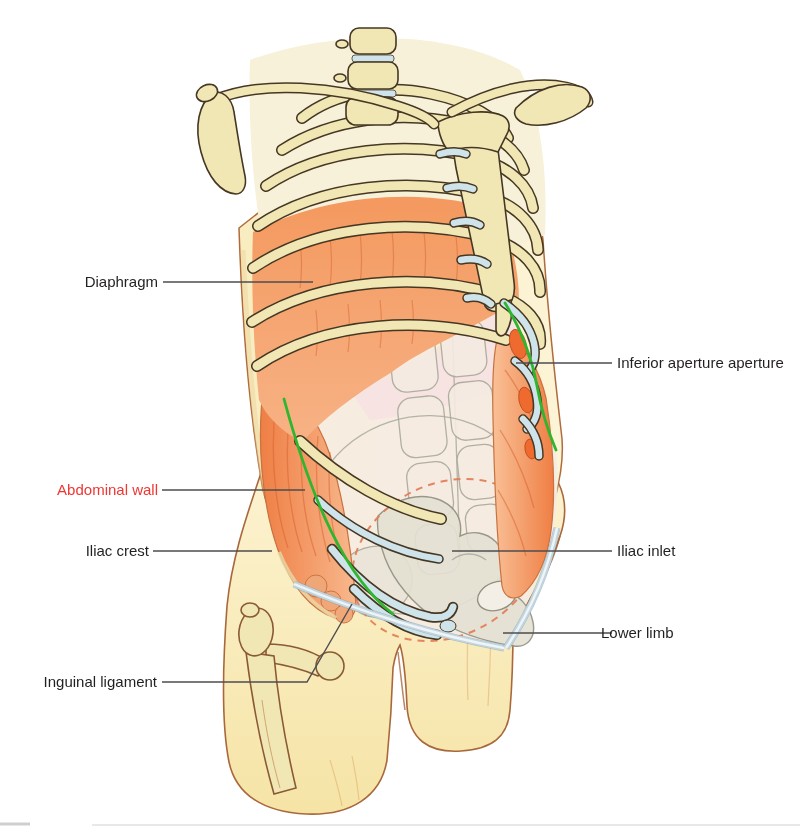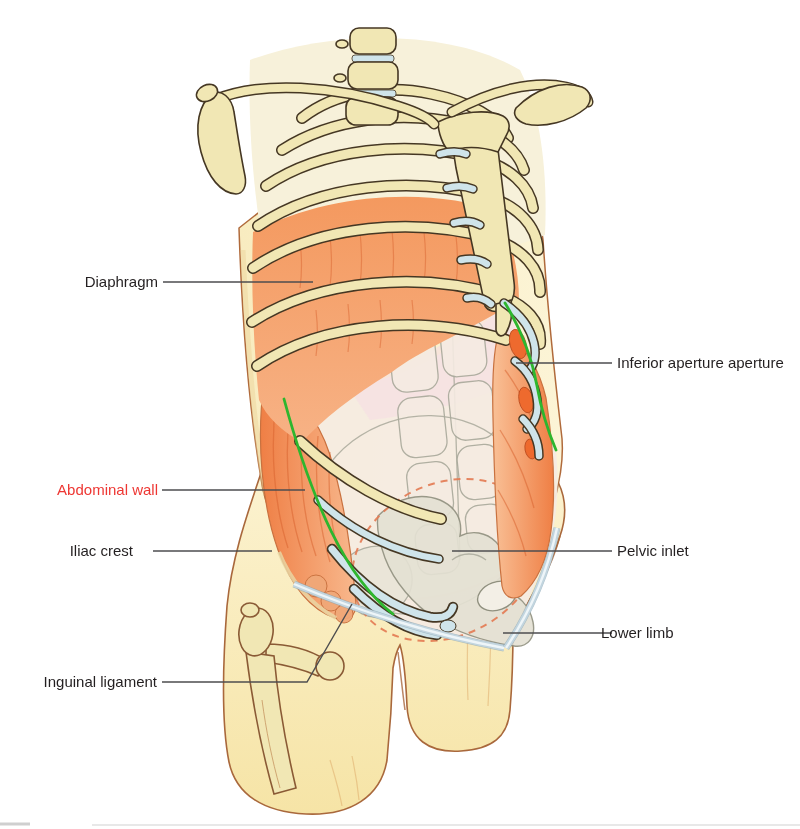--- a/index.html
+++ b/index.html
@@ -6,21 +6,21 @@
   .canvas{position:relative;width:800px;height:829px;background:var(--bg);
           font-family:"Liberation Sans",sans-serif;overflow:hidden;}
   .canvas svg{position:absolute;left:0;top:0;}
   .lbl{position:absolute;height:20px;line-height:20px;font-size:15px;
        color:var(--label);white-space:nowrap;}
   .lbl--right{text-align:right;}
   .lbl--red{color:var(--labelRed);}
   .pos-diaphragm{right:642px;top:272px;}
   .pos-ita{left:617px;top:353px;}
   .pos-abdwall{right:642px;top:480px;margin-left:24px;}
-  .pos-iliac{right:667px;top:541px;}
+  .pos-iliac{right:651px;top:541px;}
   .pos-pelvic{left:617px;top:541px;}
   .pos-lower{left:601px;top:623px;}
   .pos-inguinal{right:643px;top:672px;}
 
   
   .rib-d{fill:none;stroke:var(--boneEdge);stroke-width:12;stroke-linecap:round}
   .rib-b{fill:none;stroke:var(--bone);stroke-width:9;stroke-linecap:round}
   .cart-d{fill:none;stroke:var(--boneEdge);stroke-width:9.5;stroke-linecap:round}
   .cart-b{fill:none;stroke:var(--cartilage);stroke-width:6.5;stroke-linecap:round}
   .bone-f{fill:var(--bone);stroke:var(--boneEdge);stroke-width:1.6}
@@ -280,16 +280,16 @@
     </g>
 
     <path d="M 92,825 L 800,825" stroke="var(--pageLine)" stroke-width="2"></path>
     <path d="M 0,824 L 30,824" stroke="#cfcfcf" stroke-width="3"></path>
   </svg>
 
   <div class="lbl lbl--right pos-diaphragm">Diaphragm</div>
   <div class="lbl pos-ita">Inferior aperture aperture</div>
   <div class="lbl lbl--right lbl--red pos-abdwall">Abdominal wall</div>
   <div class="lbl lbl--right pos-iliac">Iliac crest</div>
-  <div class="lbl pos-pelvic">Pelvic inlet</div>
+  <div class="lbl pos-pelvic">Iliac inlet</div>
   <div class="lbl pos-lower">Lower limb</div>
   <div class="lbl lbl--right pos-inguinal">Inguinal ligament</div>
 </div>
 
 </body></html>

